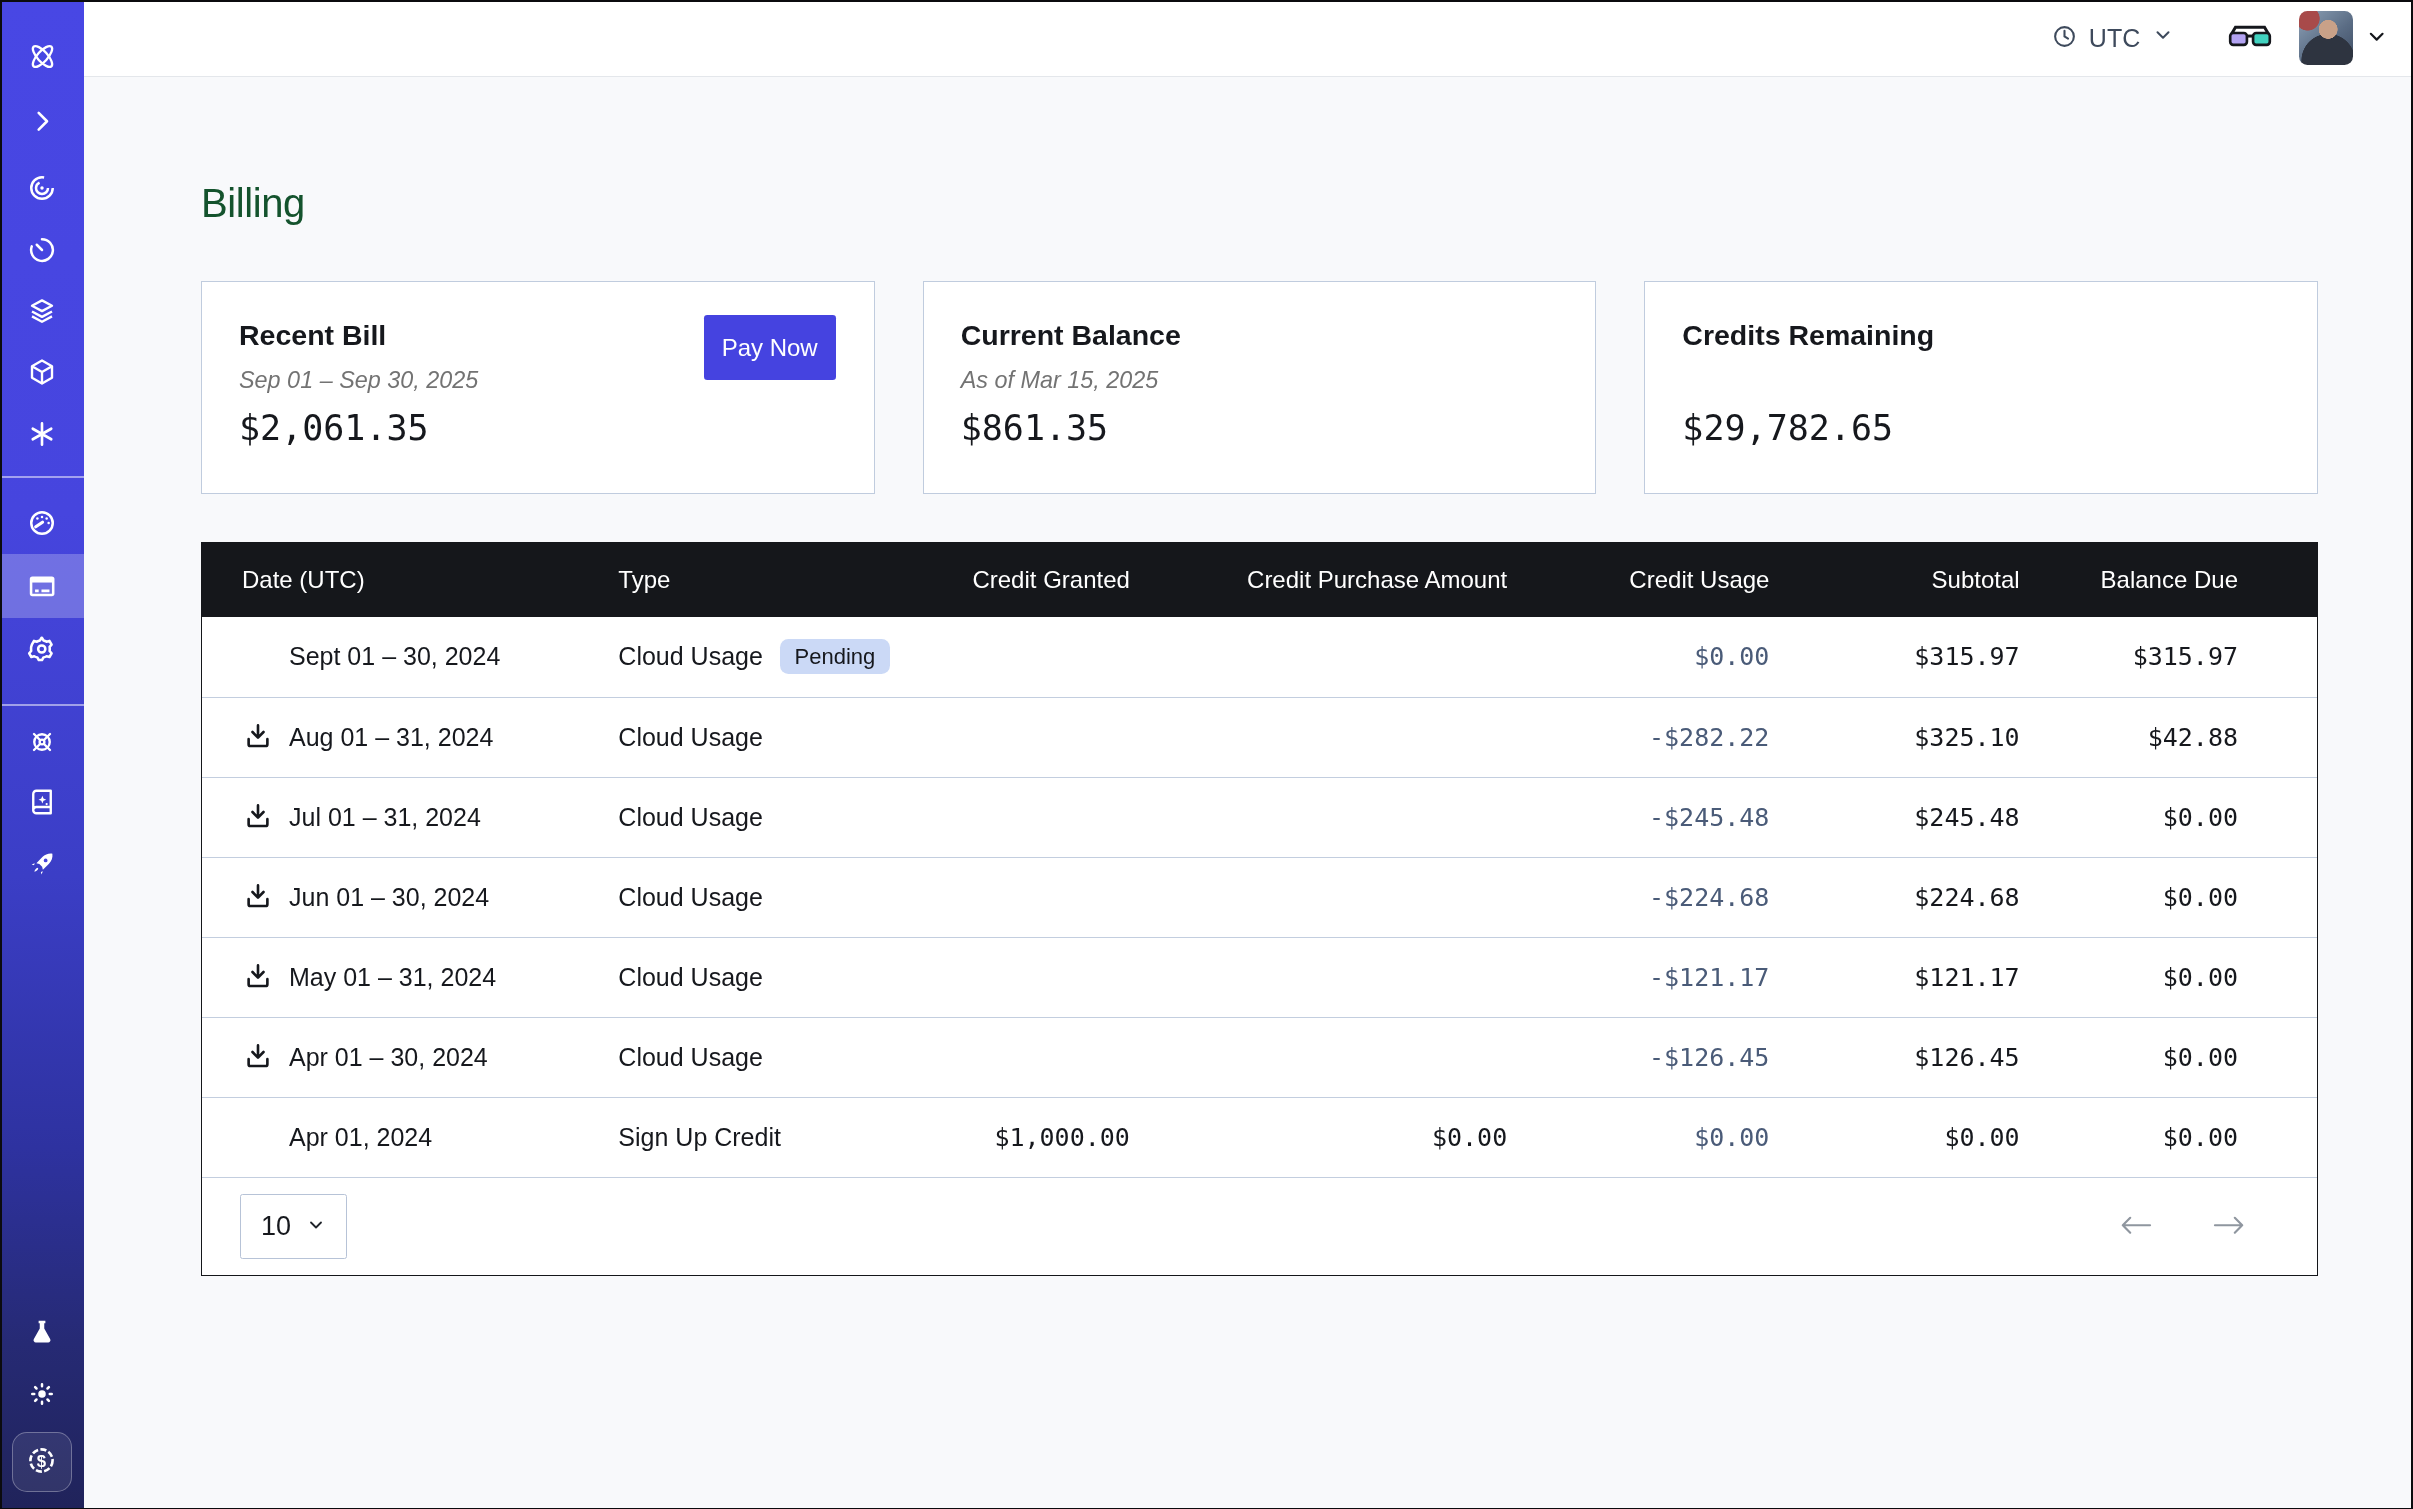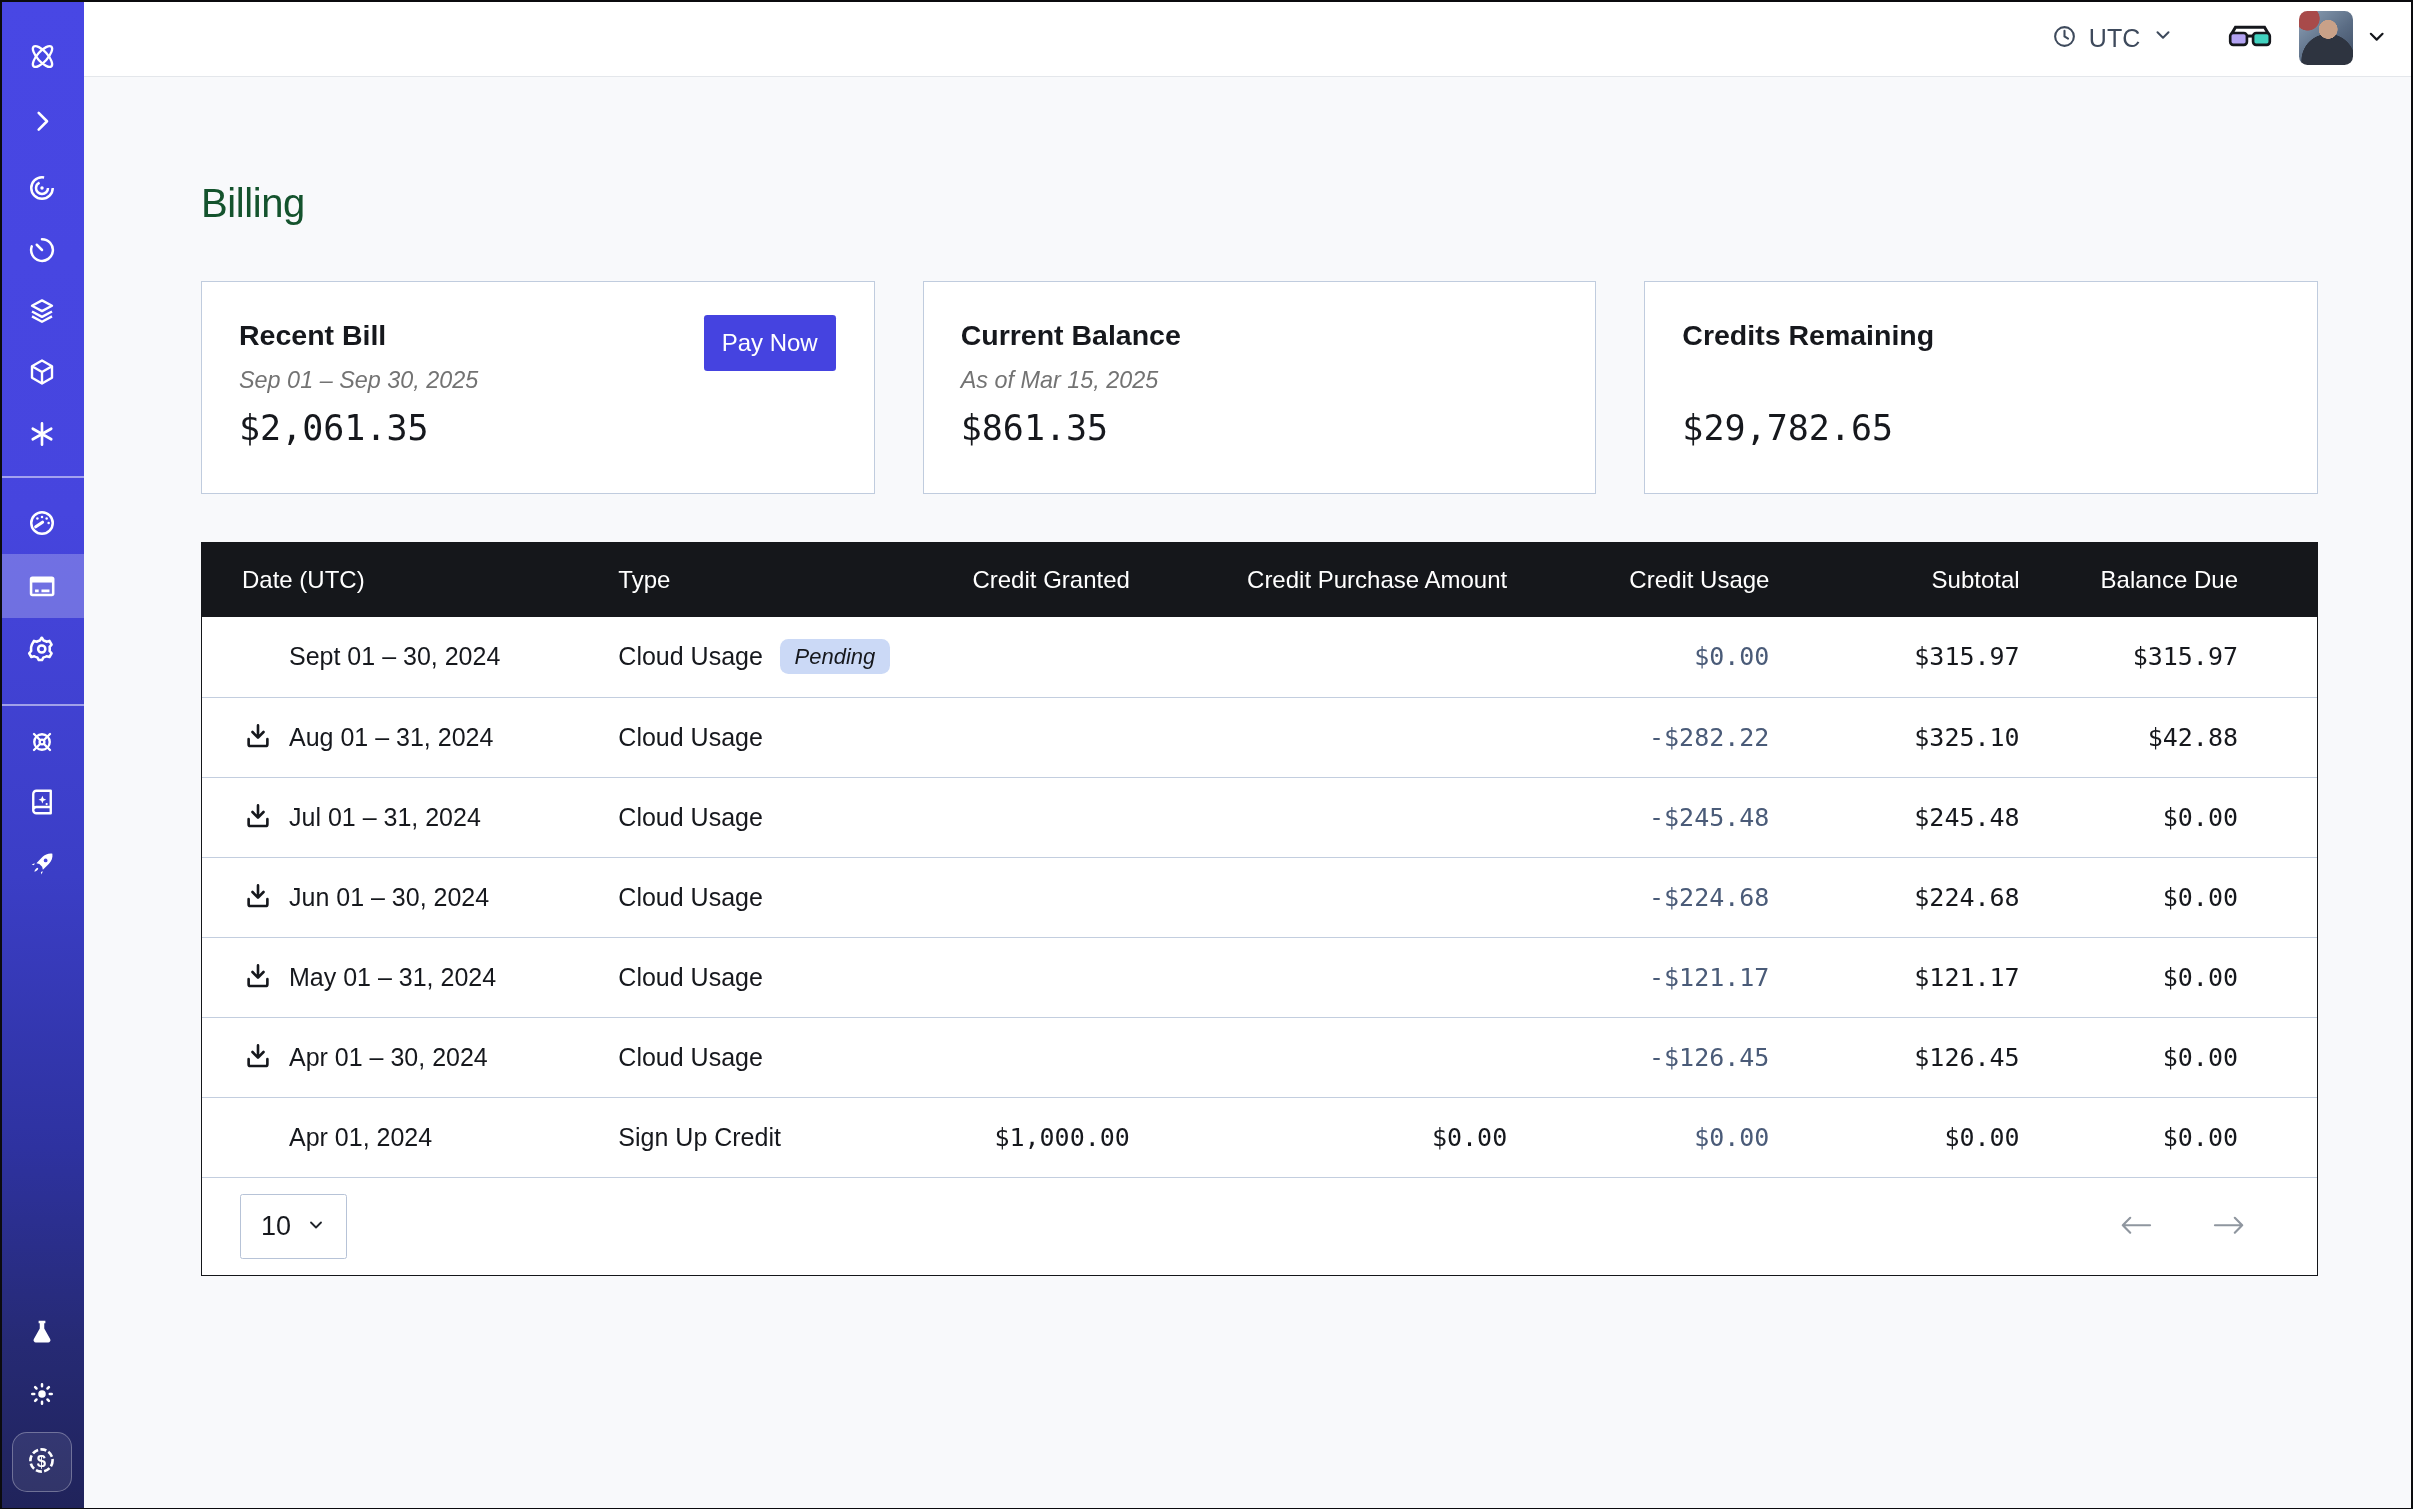--- a/index.html
+++ b/index.html
@@ -48,21 +48,21 @@
 
   .cards { display:flex; gap:48px; margin-top:55px; }
   .card {
     width:675px; height:213px; background:#FFFFFF; border:1.7px solid #C0CCDE;
     padding:37px 38px 0 37px; position:relative;
   }
   .card-title { font-size:28.5px; font-weight:700; color:#16181D; }
   .card-sub { font-size:23.4px; color:#737373; margin-top:15px;font-style:italic; }
   .card-amount { font-family:"DejaVu Sans Mono", monospace; font-size:35px; color:#16181D; position:absolute; left:37px; bottom:45px; }
   .pay-btn {
-    position:absolute; top:33px; right:38px; width:132px; height:56px; background:#4543E0;
+    position:absolute; top:33px; right:38px; width:132px; height:65px; background:#4543E0;
     color:#FFFFFF; font-size:24px; border:none; border-radius:3.3px; cursor:pointer;
     display:flex; align-items:center; justify-content:center; font-family:inherit;
   }
 
   
   .tabs { display:flex; gap:23.4px; margin-top:57px; border-bottom:1.7px solid #CAD3E0; padding-left:1.7px; }
   .tab { font-size:26px; color:#222835; padding:0 10px 22px 10px; cursor:pointer; position:relative; }
   .tab.active { color:#4946E4; font-weight:700; }
   .tab.active::after { content:""; position:absolute; left:0; right:0; bottom:-1.7px; height:4.2px; background:#4946E4; }
 
@@ -78,21 +78,21 @@
   th.c2p, td.c2p { padding-left:38px; }
   th.c7p, td.c7p { padding-right:79px; }
   tbody td { height:80px; border-top:1.7px solid #C3CEDF; font-size:25px; }
   tbody tr:first-child td { border-top:none; }
   td.mono { font-family:"DejaVu Sans Mono", monospace; }
   td.usage { color:#4A5B78; }
   .date-cell { display:flex; align-items:center; gap:15px; }
   .dl-btn { width:32px; height:32px; display:flex; align-items:center; justify-content:center; cursor:pointer; background:none; border:none; }
   .dl-btn.hidden-icon { visibility:hidden; }
   .type-cell { display:flex; align-items:center; gap:16.7px; }
-  .badge { background:#CBD9F6; color:#16181D; font-size:22px; padding:6.7px 15px; border-radius:8.4px; line-height:1;font-style:italic; }
+  .badge { background:#CBD9F6; color:#16181D; font-size:22px; padding:6.7px 15px; border-radius:8.4px; line-height:1; }
 
   .table-footer { height:98px; border-top:1.7px solid #C3CEDF; display:flex; align-items:center; justify-content:space-between; padding:0 69px 0 38px; }
   .page-size { width:107px; height:65px; border:1.7px solid #B7C3D7; border-radius:2.5px; background:#fff;
     display:flex; align-items:center; justify-content:center; gap:15px; font-size:27px; cursor:pointer; }
   .pager { display:flex; gap:55px; }
   .pager button { background:none; border:none; cursor:pointer; display:flex; }
 </style>
 </head>
 <body>
 

